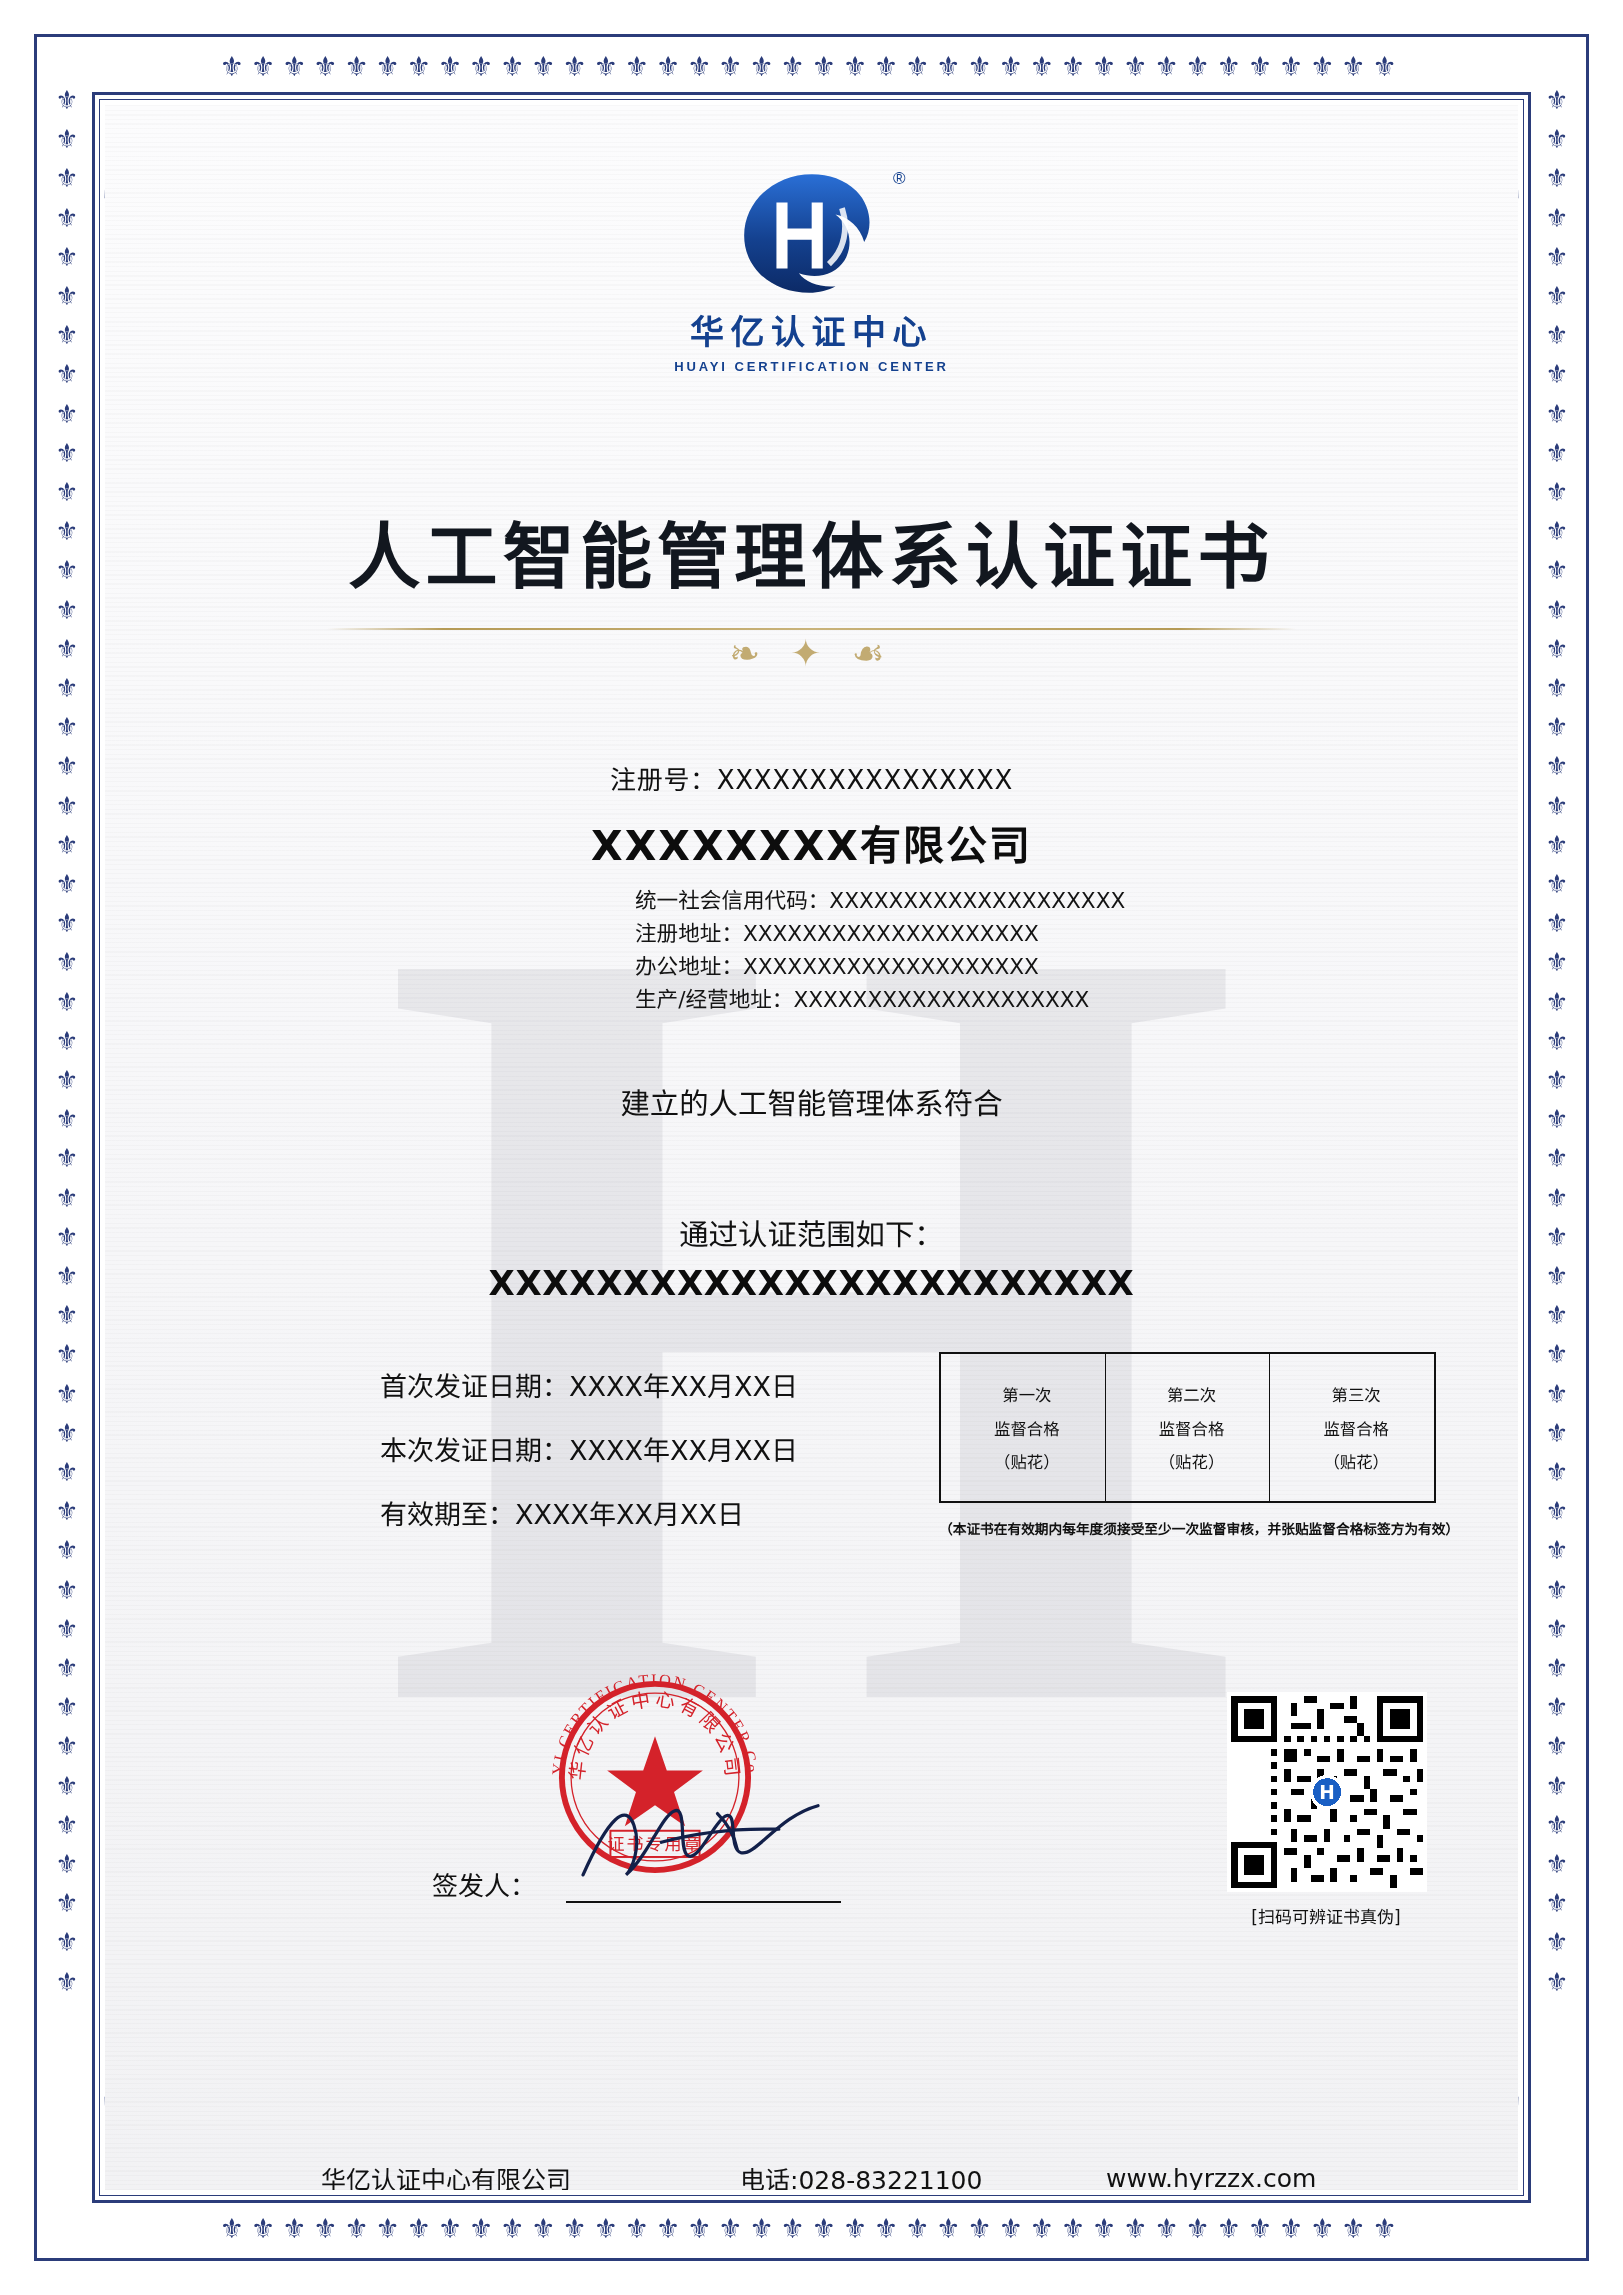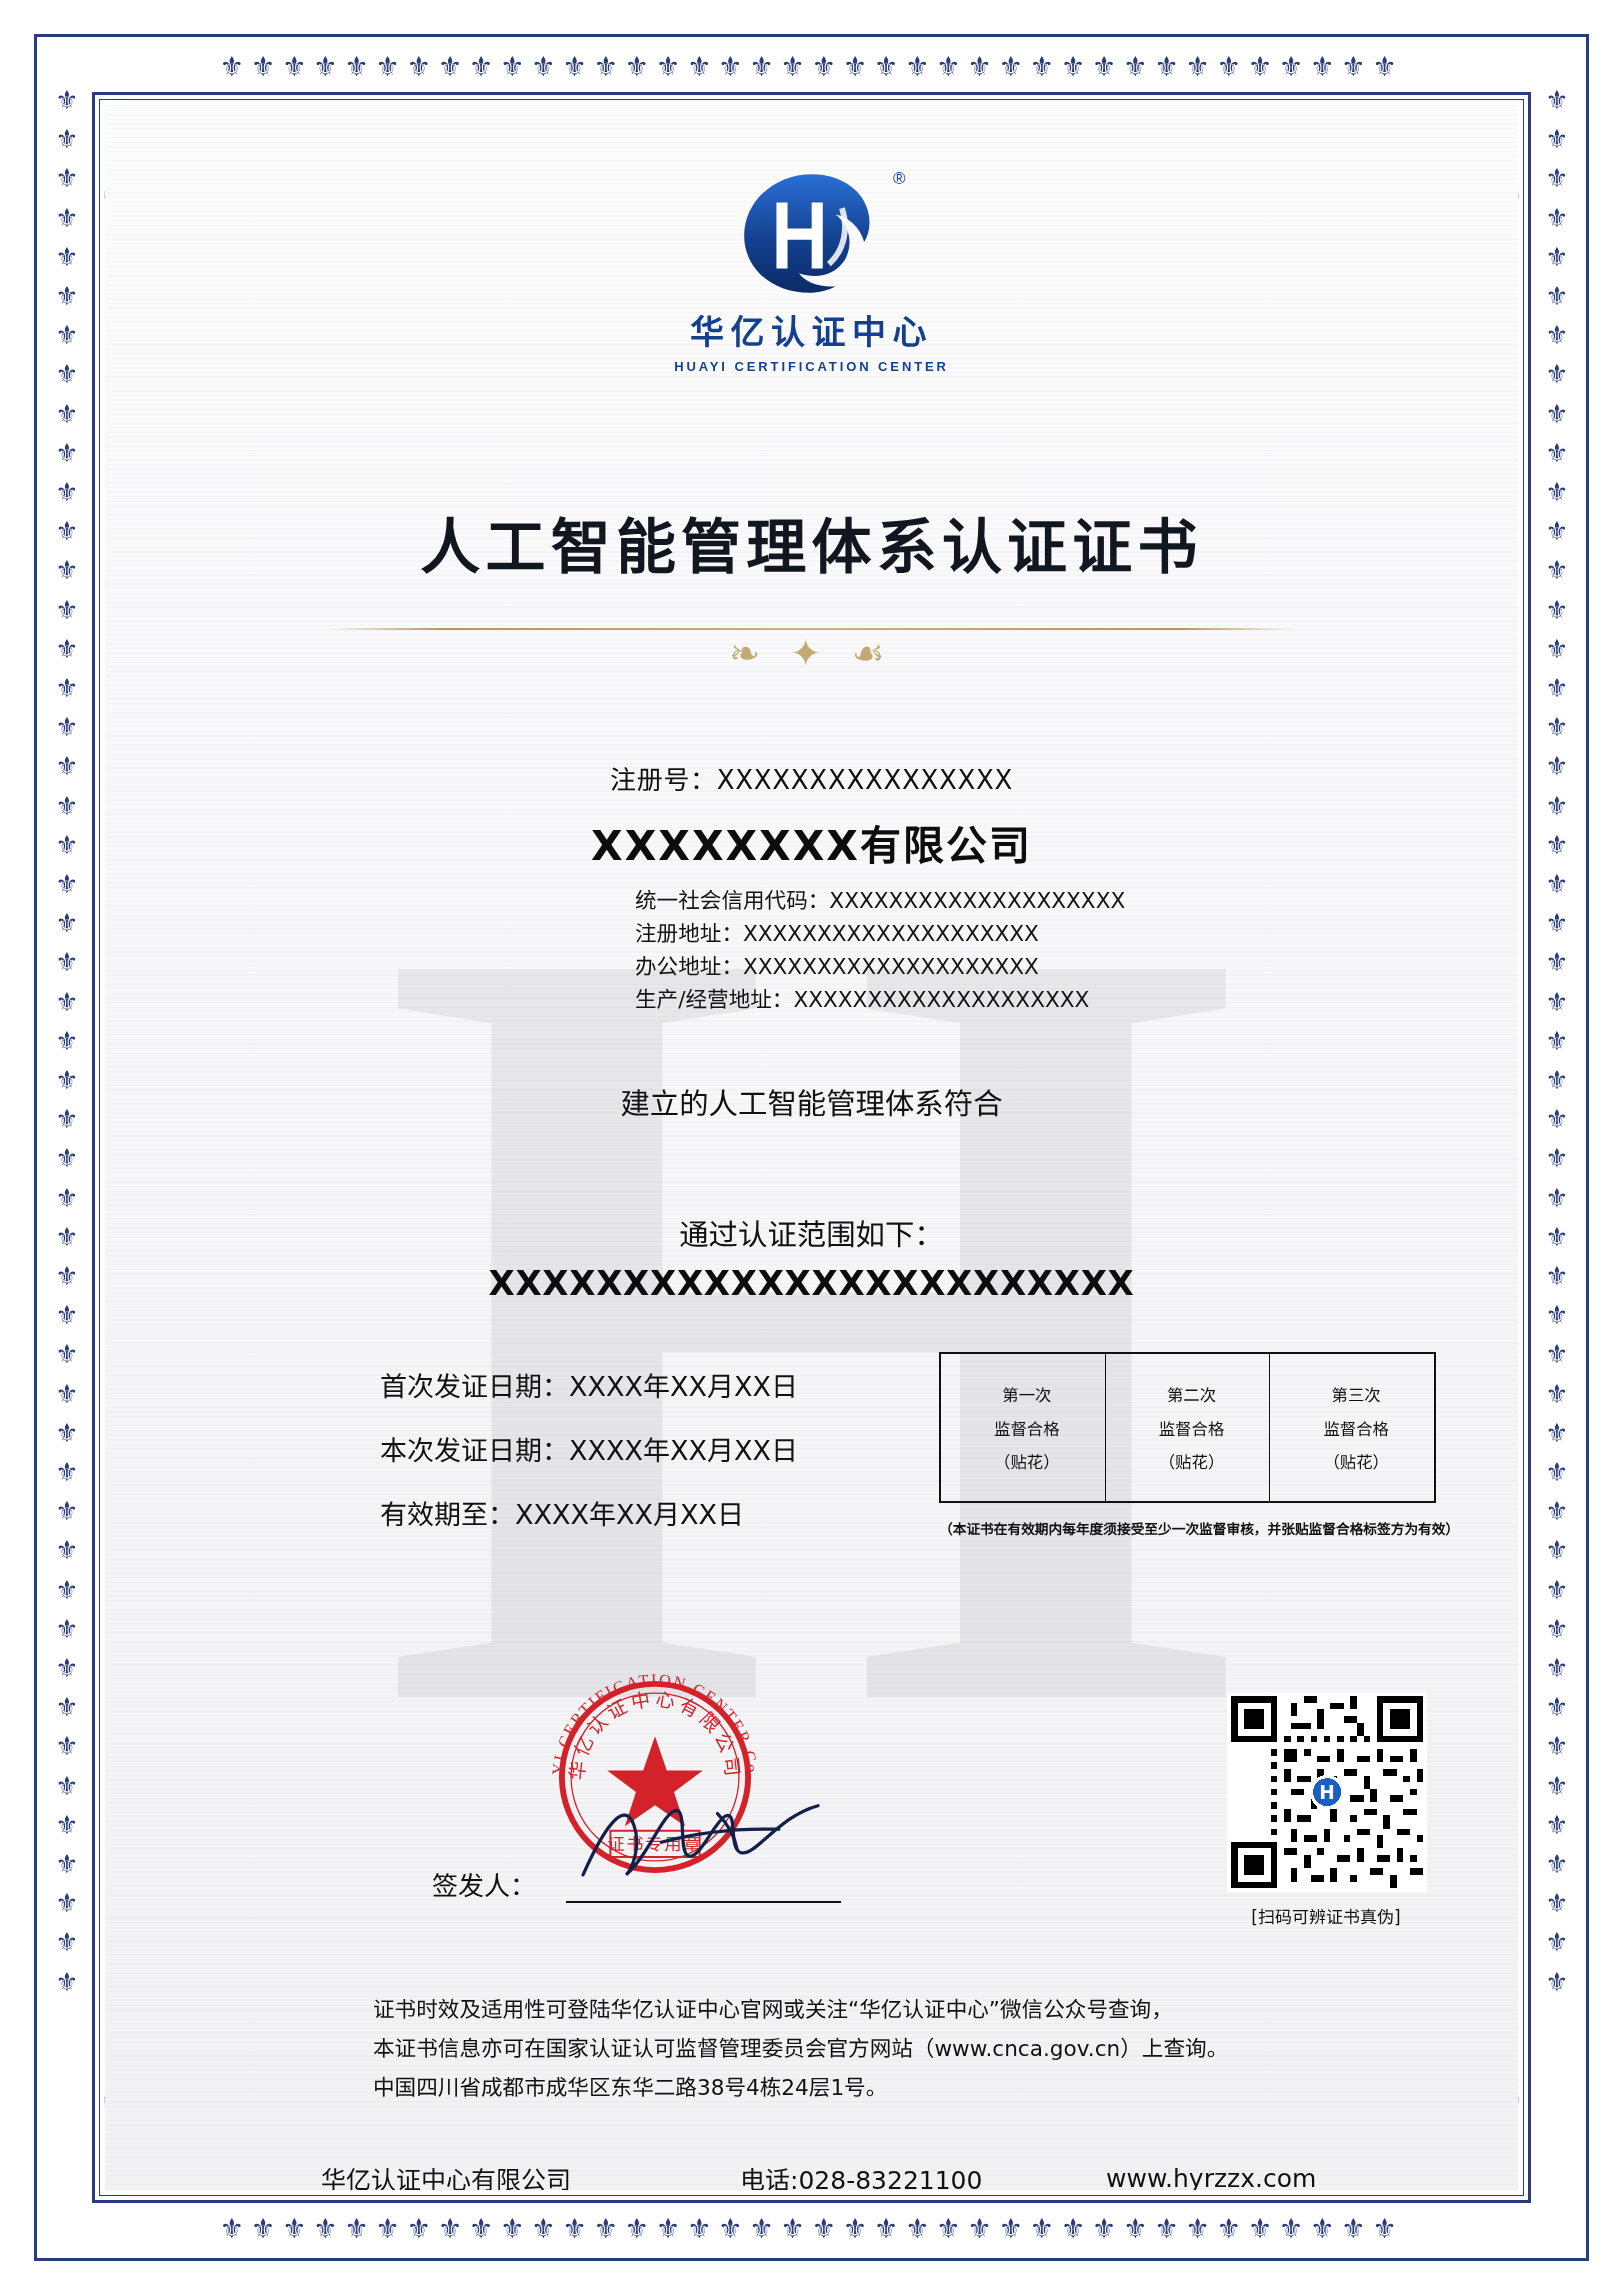--- a/index.html
+++ b/index.html
@@ -154,21 +154,21 @@
   }
 
   
   .main-title {
     position: absolute;
     left: 0; right: 0;
     top: 393px;
     text-align: center;
     font-family: "DejaVu Sans", sans-serif;
     font-weight: 700;
-    font-size: 60px;
+    font-size: 72px;
     letter-spacing: 5.2px;
     color: #12171f;
   }
 
   .divider {
     position: absolute;
     left: 222px;
     right: 222px;
     top: 523px;
     height: 2px;
@@ -662,25 +662,20 @@
             <rect x="24" y="27" width="1" height="2"></rect>
           <rect x="27" y="26" width="2" height="1"></rect>
         </g>
         <circle cx="14.5" cy="14.5" r="2.6" fill="#ffffff"></circle>
         <circle cx="14.5" cy="14.5" r="2.1" fill="#1a5fc4"></circle>
         <text x="14.5" y="15.6" font-size="2.8" fill="#ffffff" text-anchor="middle" font-family="DejaVu Sans, sans-serif" font-weight="bold">H</text>
       </svg>
     </div>
     <div class="qr-caption">[扫码可辨证书真伪]</div>
 
-    <div class="notes">
-      <div>证书时效及适用性可登陆华亿认证中心官网或关注“华亿认证中心”微信公众号查询，</div>
-      <div>本证书信息亦可在国家认证认可监督管理委员会官方网站（www.cnca.gov.cn）上查询。</div>
-      <div>中国四川省成都市成华区东华二路38号4栋24层1号。</div>
-    </div>
 
     <div class="footer">
       <div class="f-org">华亿认证中心有限公司</div>
       <div class="f-tel">电话:028-83221100</div>
       <div class="f-web">www.hyrzzx.com</div>
     </div>
 
   </div>
 </div>
 

